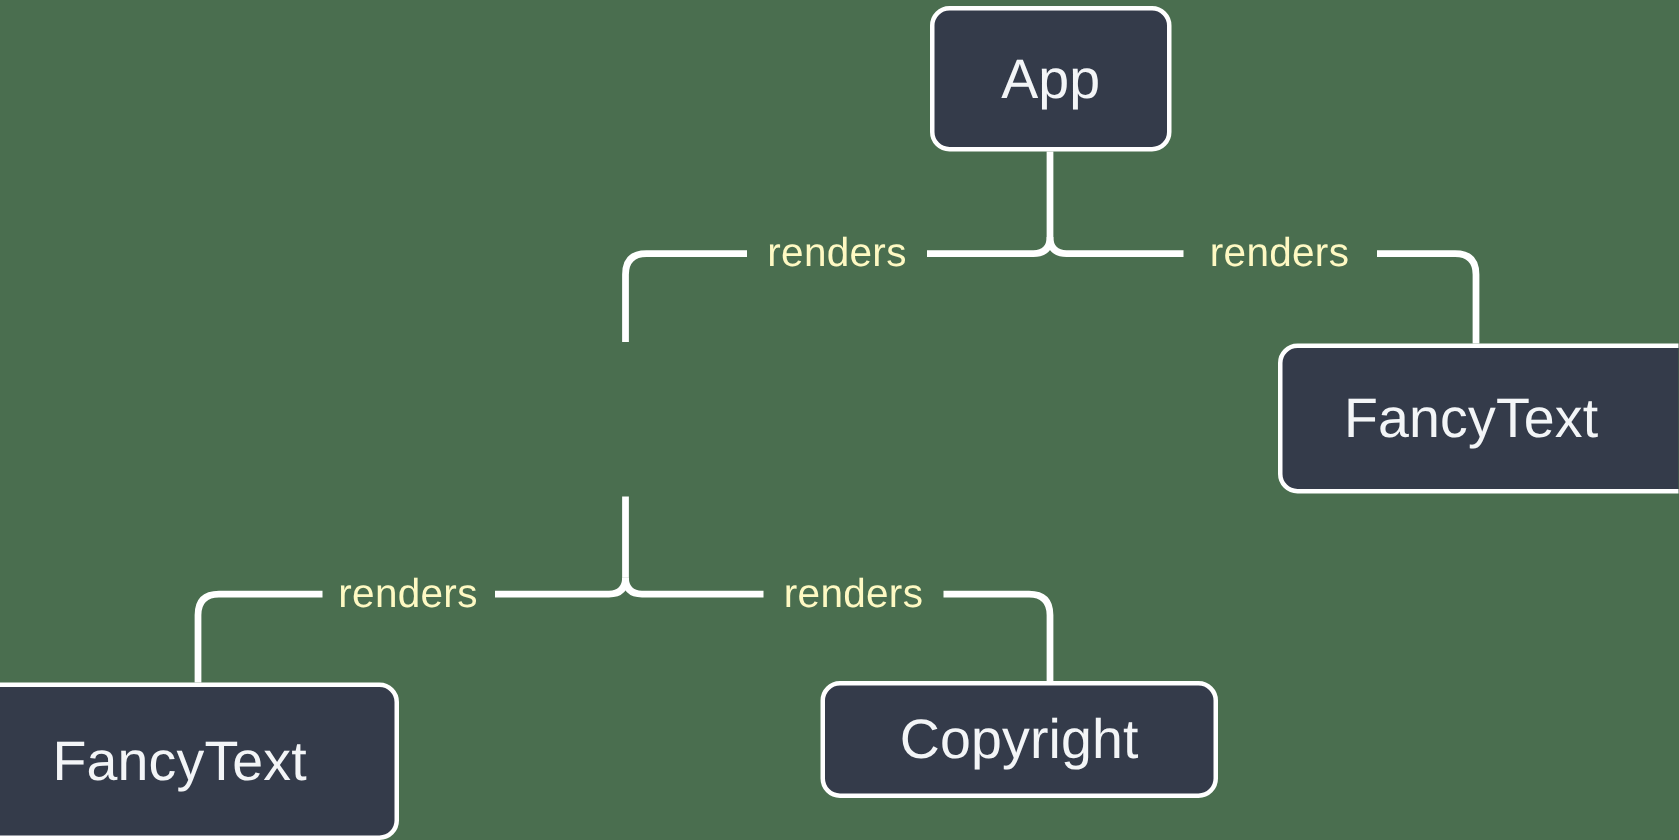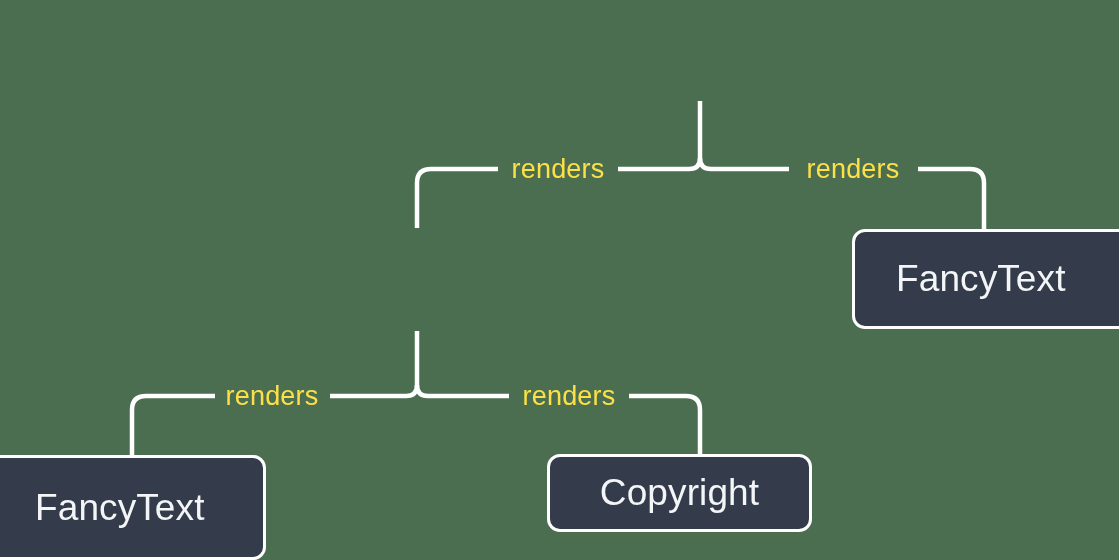--- a/index.html
+++ b/index.html
@@ -50,21 +50,21 @@
   #node-fancy-right{ left: 852px; top: 229px; width: 290px; height: 100px;
                      justify-content: flex-start; padding-left: 41px; }
   
   #node-fancy-left { left: -38px; top: 455px; width: 304px; height: 105px;
                      justify-content: flex-start; padding-left: 70px; }
   
   #node-copyright  { left: 547px; top: 454px; width: 265px; height: 78px; }
 
   .edge-label {
     position: absolute;
-    color: #fde047;
+    color: #fef9c3;
     font-size: 27px;
     font-weight: 500;
     letter-spacing: 0.2px;
     white-space: nowrap;
     transform: translate(-50%, -50%);
   }
   #label-app-left    { left: 558px; top: 169px; }
   #label-app-right   { left: 853px; top: 169px; }
   #label-ig-left     { left: 272px; top: 396px; }
   #label-ig-right    { left: 569px; top: 396px; }
@@ -89,20 +89,23 @@
       <path d="M 417,331 L 417,385"></path>
       <path d="M 417,385 q 0,11 -11,11 L 330,396"></path>
       <path d="M 417,385 q 0,11 11,11 L 509,396"></path>
 
       <path d="M 215,396 L 146,396 q -14,0 -14,14 L 132,455"></path>
 
       <path d="M 629,396 L 686,396 q 14,0 14,14 L 700,454"></path>
     </g>
   </svg>
 
+  <div class="node" id="node-app">
+    <span>App</span>
+  </div>
 
 
   <div class="node" id="node-fancy-right">
     <span>FancyText</span>
   </div>
 
   <div class="node" id="node-fancy-left">
     <span>FancyText</span>
   </div>
 

